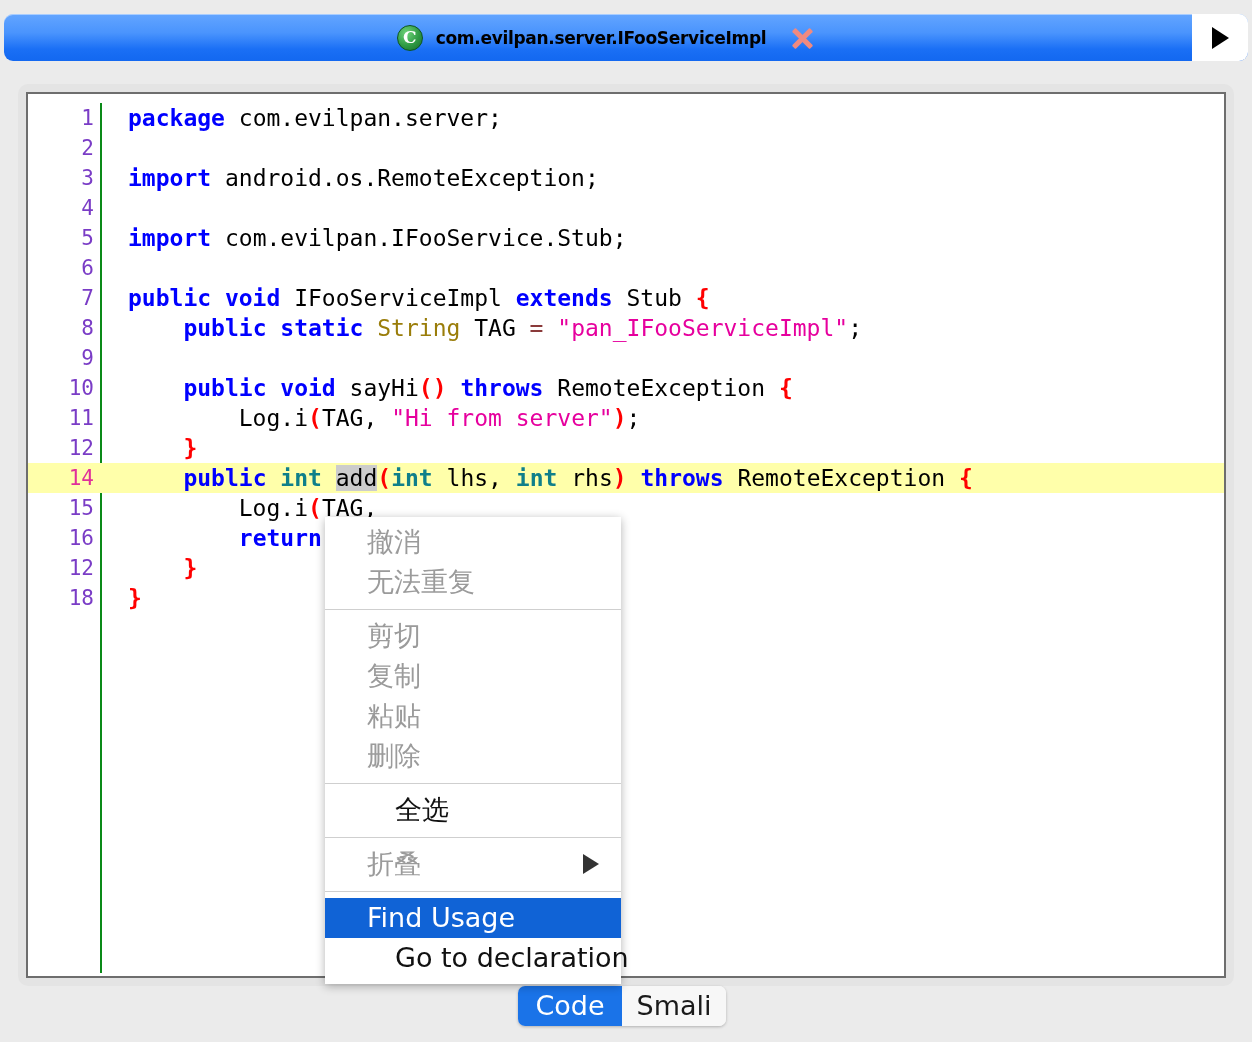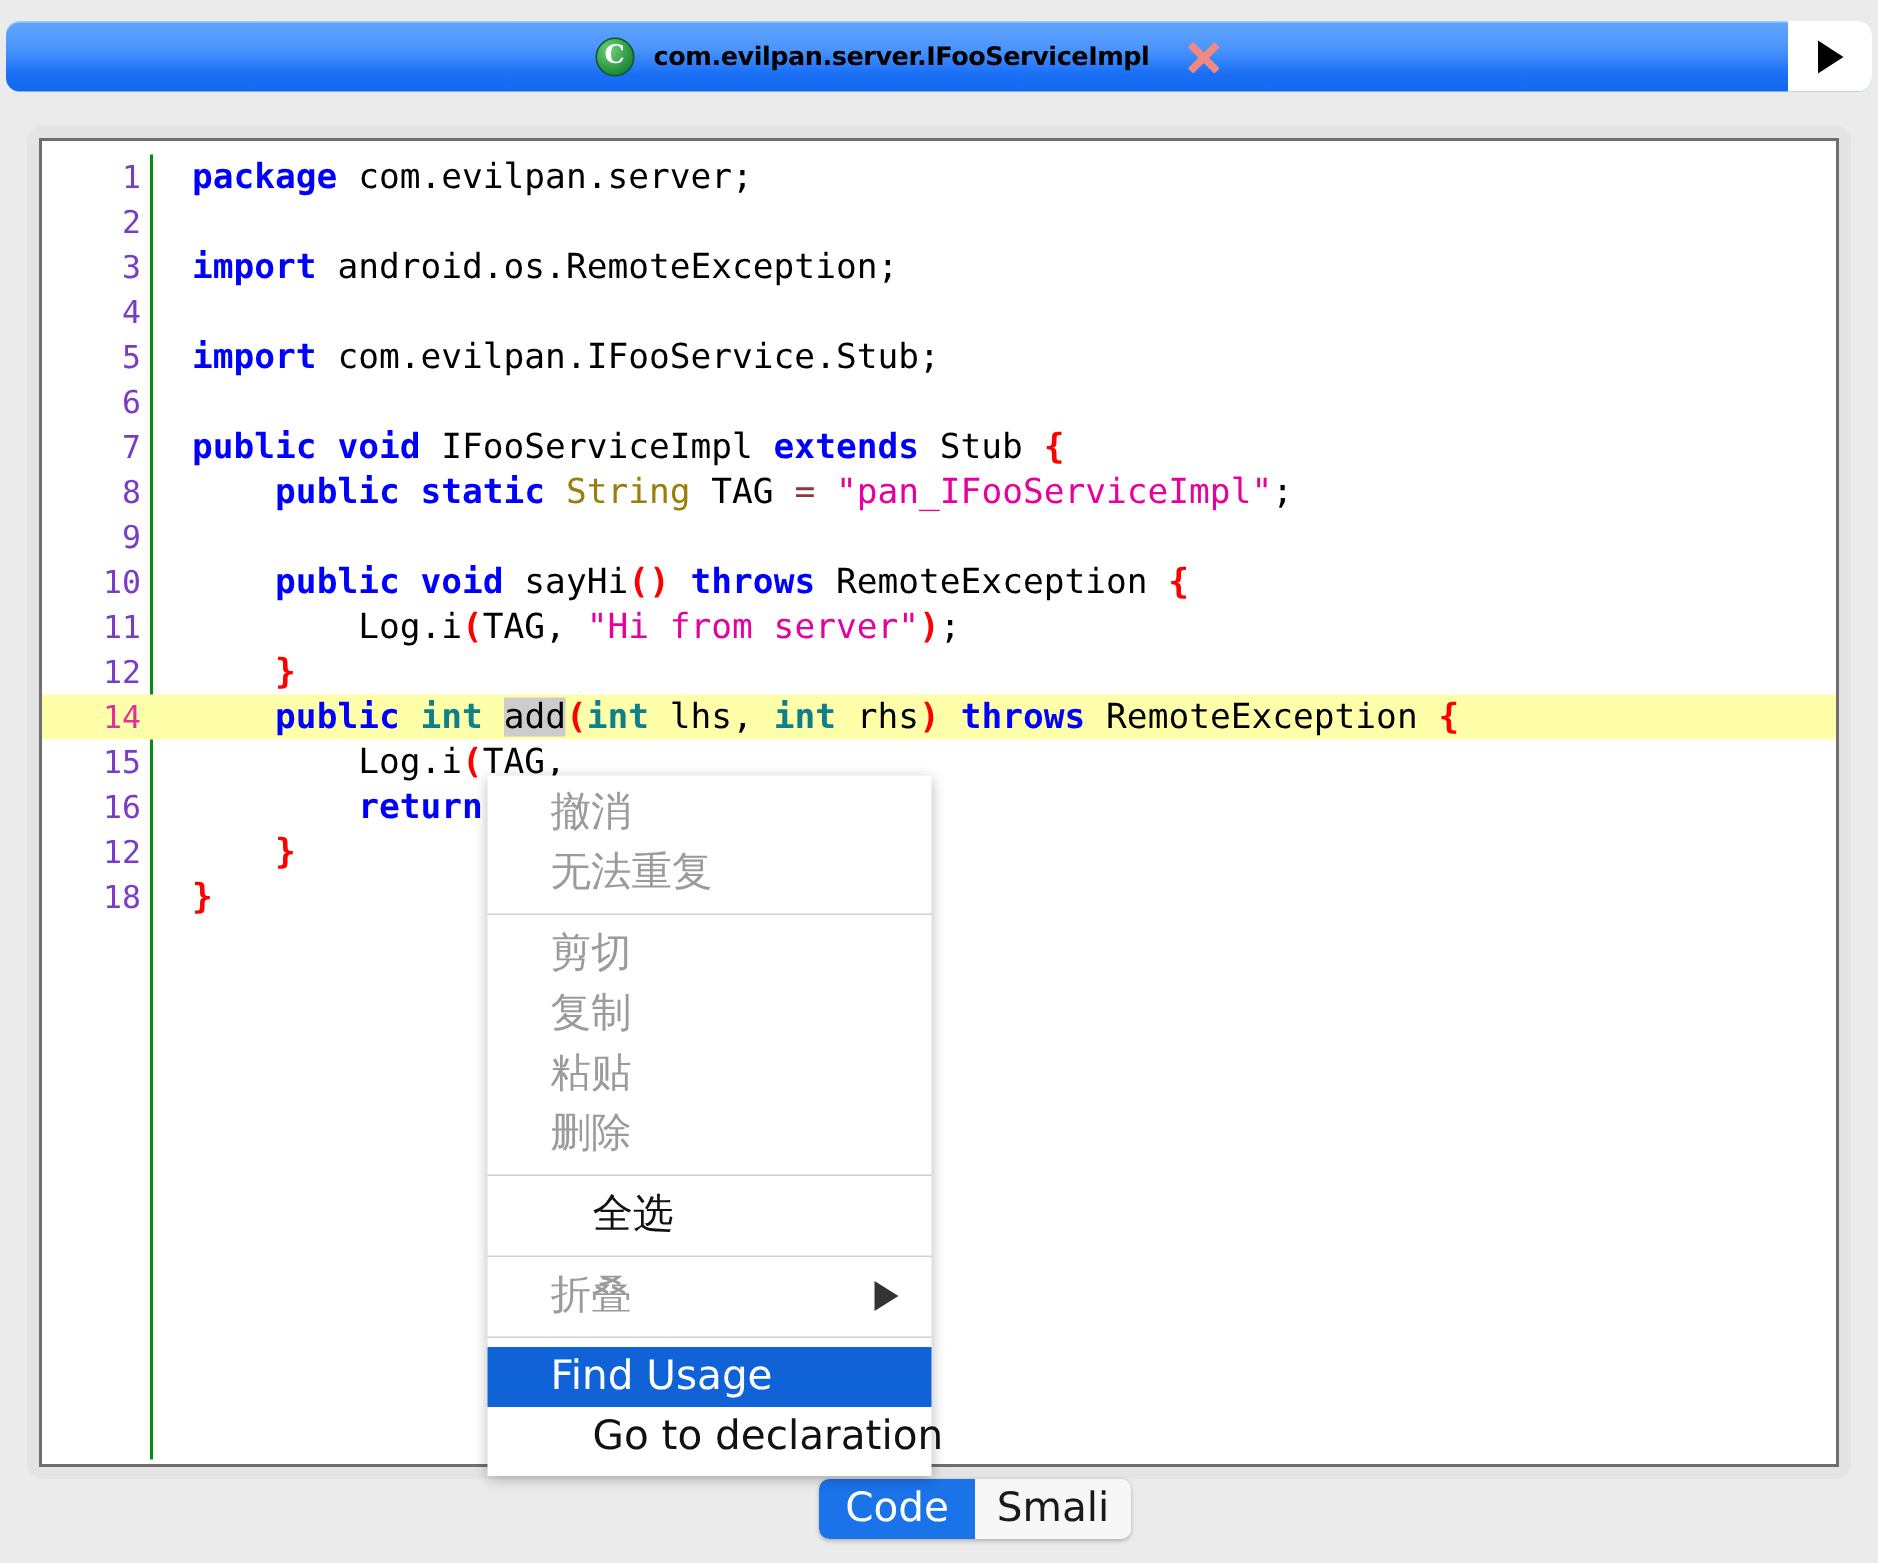--- a/index.html
+++ b/index.html
@@ -140,21 +140,20 @@
 
   
   .segwrap {
     position: absolute; left: 518px; top: 986px;
     height: 40px;
     background: #f7f7f7;
     border-radius: 7px;
     box-shadow: 0 1px 3px rgba(0,0,0,.25);
     display: flex; overflow: hidden;
     z-index: 10;
-    margin-left: 28px;
   }
   .seg {
     min-width: 104px; height: 40px; line-height: 40px;
     text-align: center; font-size: 27px; color: #1a1a1a;
     font-family: "DejaVu Sans", "Liberation Sans", sans-serif;
     background: #f7f7f7;
   }
   .seg.active { background: #1a73e8; color: #ffffff; }
 </style>
 </head>

